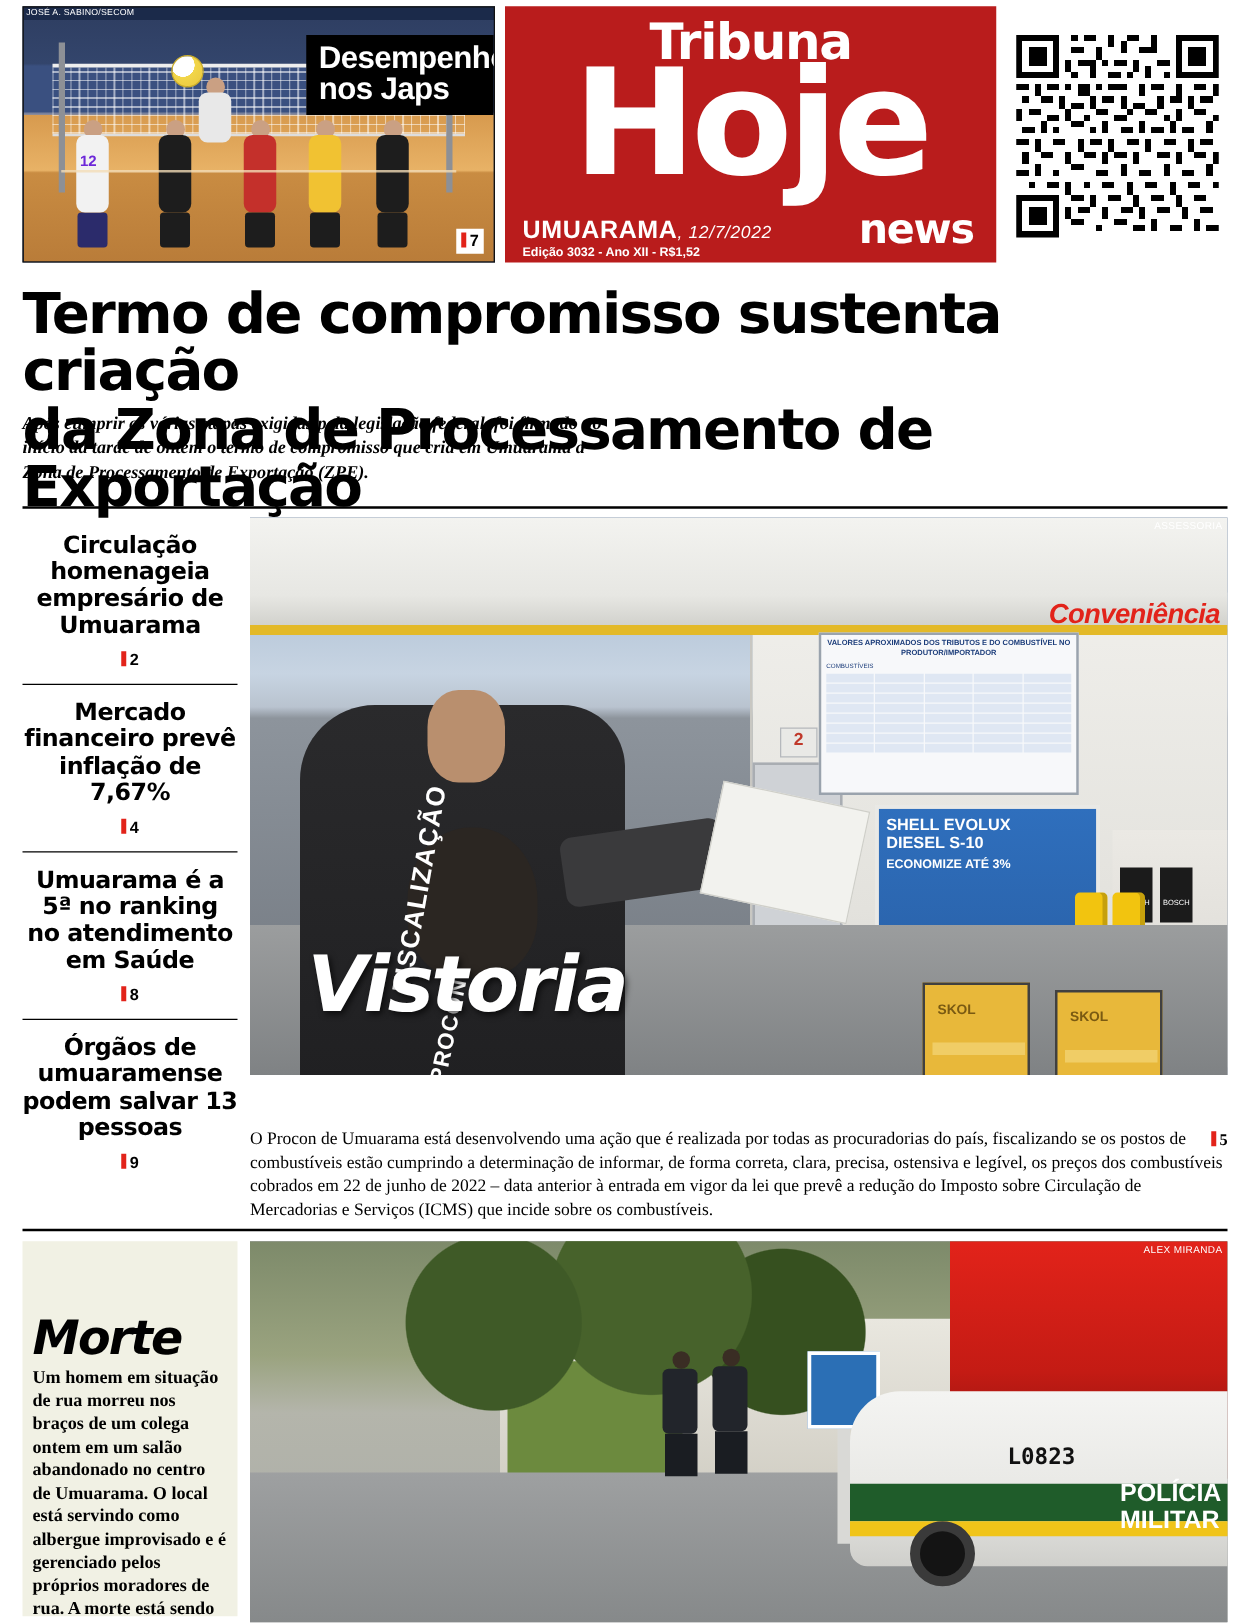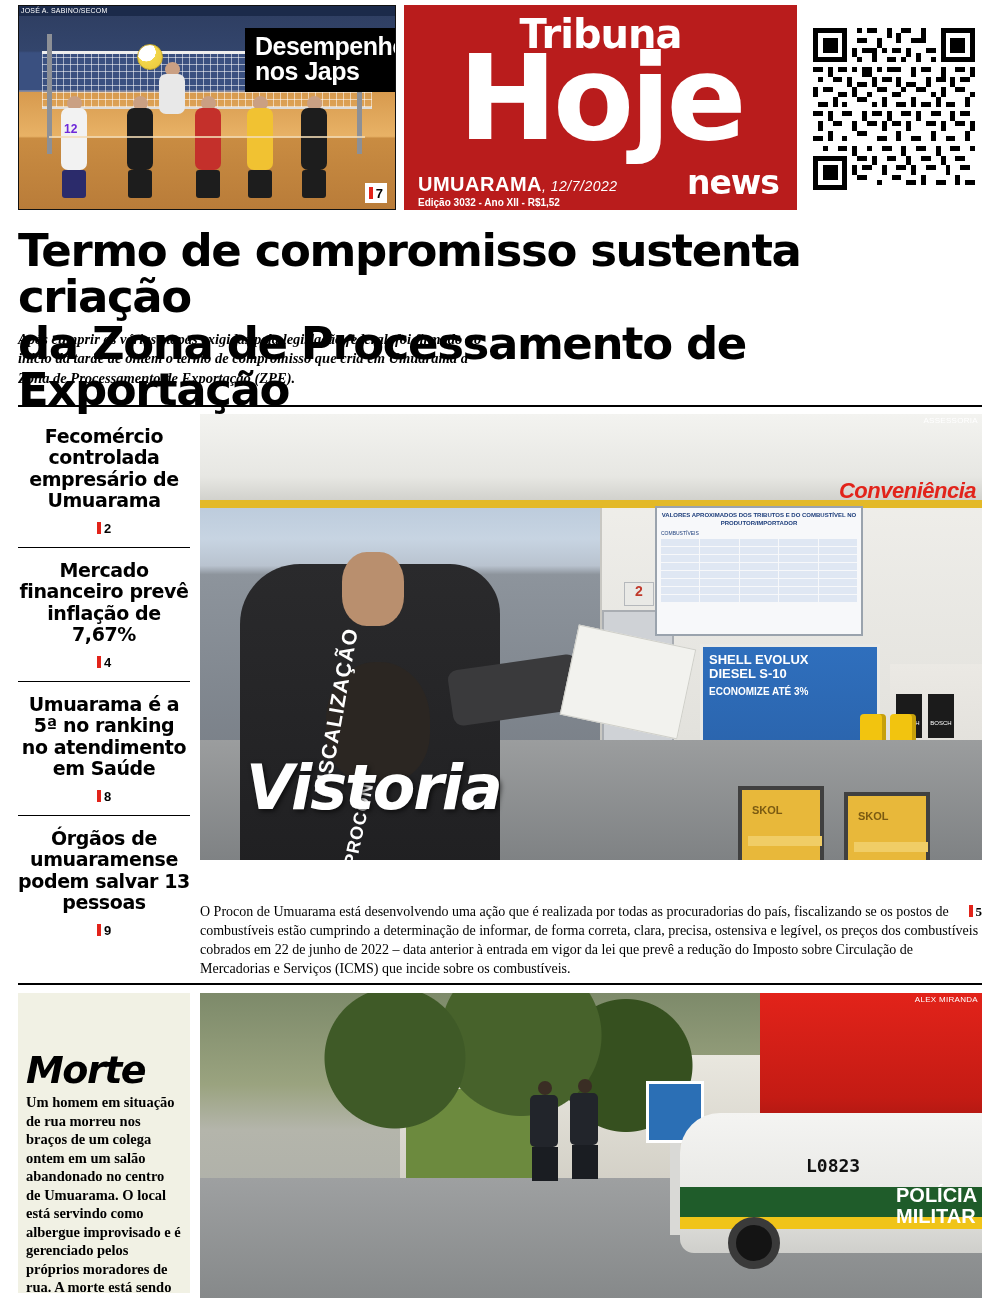--- a/index.html
+++ b/index.html
@@ -169,21 +169,21 @@
   .mp-fridge b { font-size:13px; display:block; line-height:1.1; }
   .mp-shelf {
     position:absolute; left:690px; top:250px; width:92px; height:190px;
     background:linear-gradient(180deg,#ebe9e4,#d8d6d1);
   }
   .mp-bosch { position:absolute; width:26px; height:44px; background:#1b1b1b; color:#fff; font-size:6px; text-align:center; padding-top:26px; }
   .mp-oils { position:absolute; left:660px; top:300px; width:0; }
   .oil { position:absolute; width:26px; height:44px; background:#f2c40f; border-radius:4px; box-shadow:inset -4px 0 0 rgba(0,0,0,.18); }
   .mp-pump { position:absolute; left:402px; top:196px; width:72px; height:150px; background:#cfd2d6; border:2px solid #a9adb2; }
   .mp-chairs { position:absolute; left:538px; top:372px; width:200px; height:110px; }
-  .chair { position:absolute; width:86px; height:96px; background:#e8b83a; border:4px solid #404040; }
+  .chair { position:absolute; width:86px; height:96px; background:#e8b83a; border:2px solid #404040; }
   .chair:after { content:""; position:absolute; left:6px; top:46px; width:74px; height:10px; background:#f0cd66; }
   .chair-skol { position:absolute; left:10px; top:14px; font-size:11px; font-weight:bold; color:#7a5a12; }
   .mp-ground { position:absolute; left:0; bottom:0; width:782px; height:120px; background:linear-gradient(180deg,#9b9d9e,#7f8284); }
   .mp-agent {
     position:absolute; left:40px; top:150px; width:260px; height:333px;
     background:linear-gradient(180deg,#2a2a2c 0%,#1f1f21 100%);
     border-radius:60px 50px 0 0;
   }
   .mp-agent-head {
     position:absolute; left:86px; top:98px; width:104px; height:120px;
@@ -495,21 +495,21 @@
   </div>
 
   <div class="lead-wrap">
     <div class="lead-col lead-left">Após cumprir as várias etapas exigidas pela legislação federal, foi firmado no início da tarde de ontem o termo de compromisso que cria em Umuarama a Zona de Processamento de Exportação (ZPE).</div>
   </div>
 
   <div class="rule-full"></div>
 
   <div class="briefs">
     <div class="brief">
-      <div class="brief-title">Fecomércio controlada empresário de Umuarama</div>
+      <div class="brief-title">Circulação homenageia empresário de Umuarama</div>
       <div class="brief-page"><span class="page-flag">2</span></div>
     </div>
     <div class="brief">
       <div class="brief-title">Mercado financeiro prevê inflação de 7,67%</div>
       <div class="brief-page"><span class="page-flag">4</span></div>
     </div>
     <div class="brief">
       <div class="brief-title">Umuarama é a 5ª no ranking no atendimento em Saúde</div>
       <div class="brief-page"><span class="page-flag">8</span></div>
     </div>

